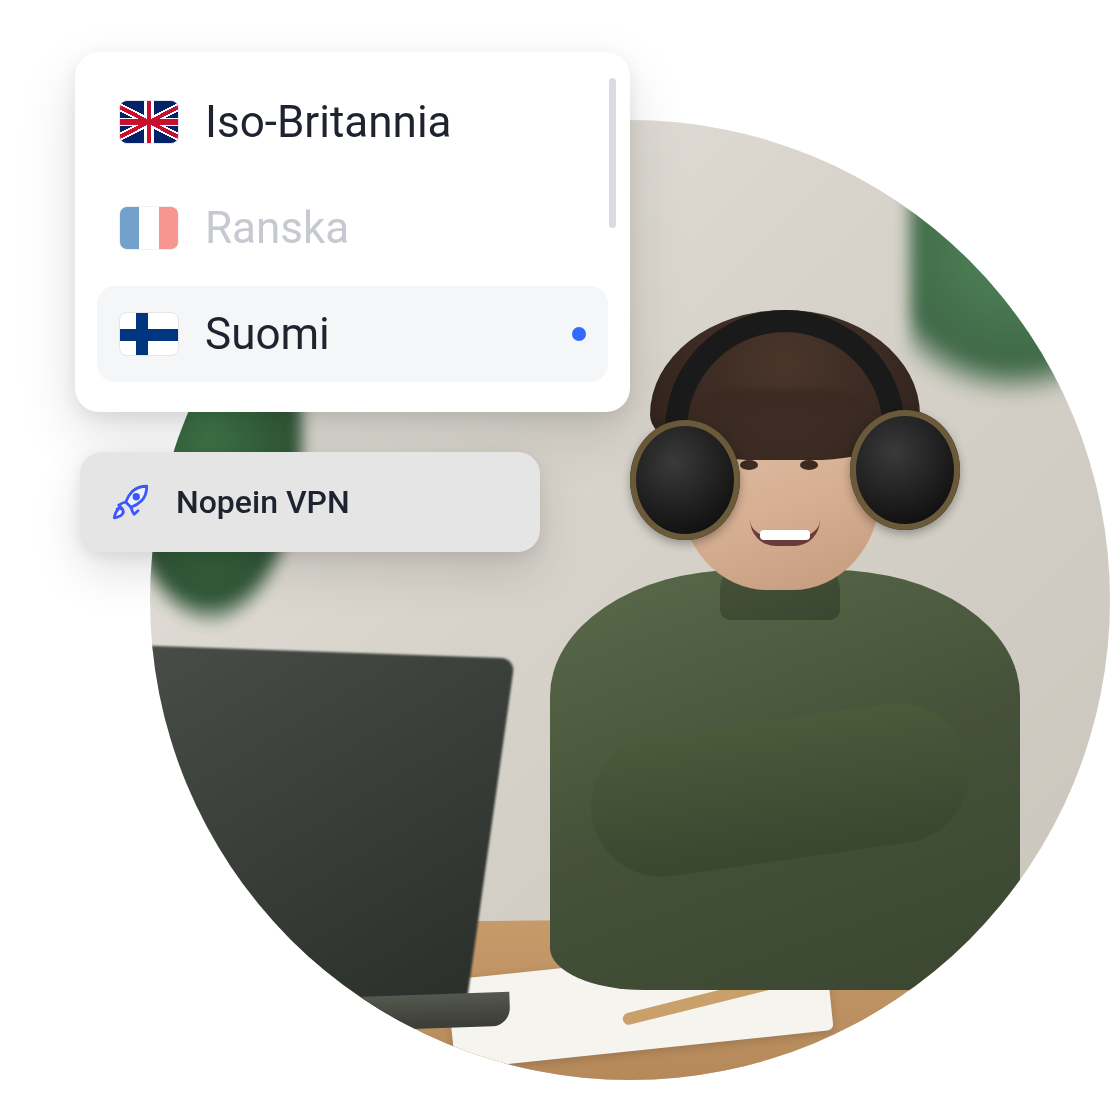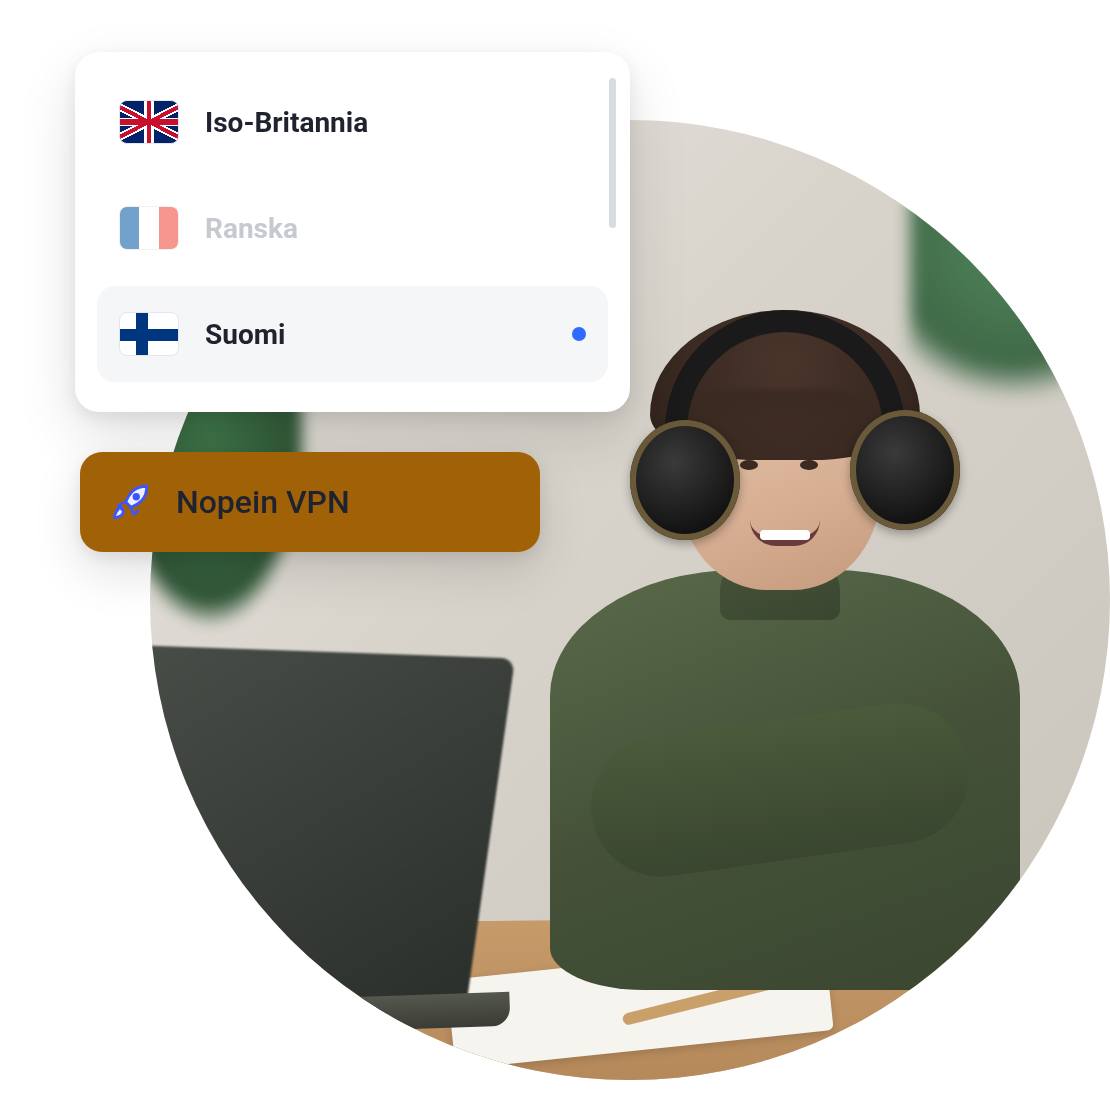--- a/index.html
+++ b/index.html
@@ -231,22 +231,22 @@
     gap: 26px;
     height: 96px;
     padding: 0 22px;
     border-radius: 18px;
     cursor: pointer;
   }
   .country-item.selected {
     background: #f5f6f8;
   }
   .country-label {
-    font-size: 28px;
-    font-weight: 700;
+    font-size: 44px;
+    font-weight: 400;
     color: #1f2330;
     flex: 1;
   }
   .country-item.faded .country-label { color: #c6c9d0; }
   .country-item.faded .flag { opacity: 0.55; }
 
   .conn-dot {
     width: 14px;
     height: 14px;
     border-radius: 50%;
@@ -329,21 +329,21 @@
     background: linear-gradient(to right, #0055A4 0 33.3%, #fff 33.3% 66.6%, #EF4135 66.6% 100%);
   }
 
   
   .vpn-card {
     position: absolute;
     top: 452px;
     left: 80px;
     width: 460px;
     height: 100px;
-    background: #a16207;
+    background: #e5e5e5;
     border-radius: 22px;
     box-shadow: 0 20px 50px rgba(0,0,0,0.12), 0 5px 15px rgba(0,0,0,0.08);
     display: flex;
     align-items: center;
     gap: 24px;
     padding: 0 30px;
     cursor: pointer;
   }
   .rocket-icon {
     width: 42px;

